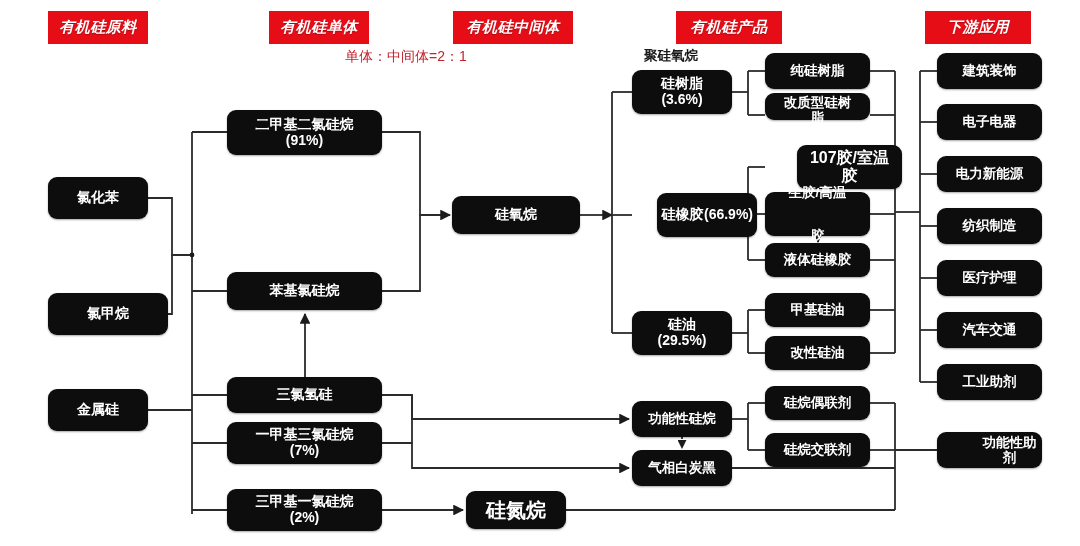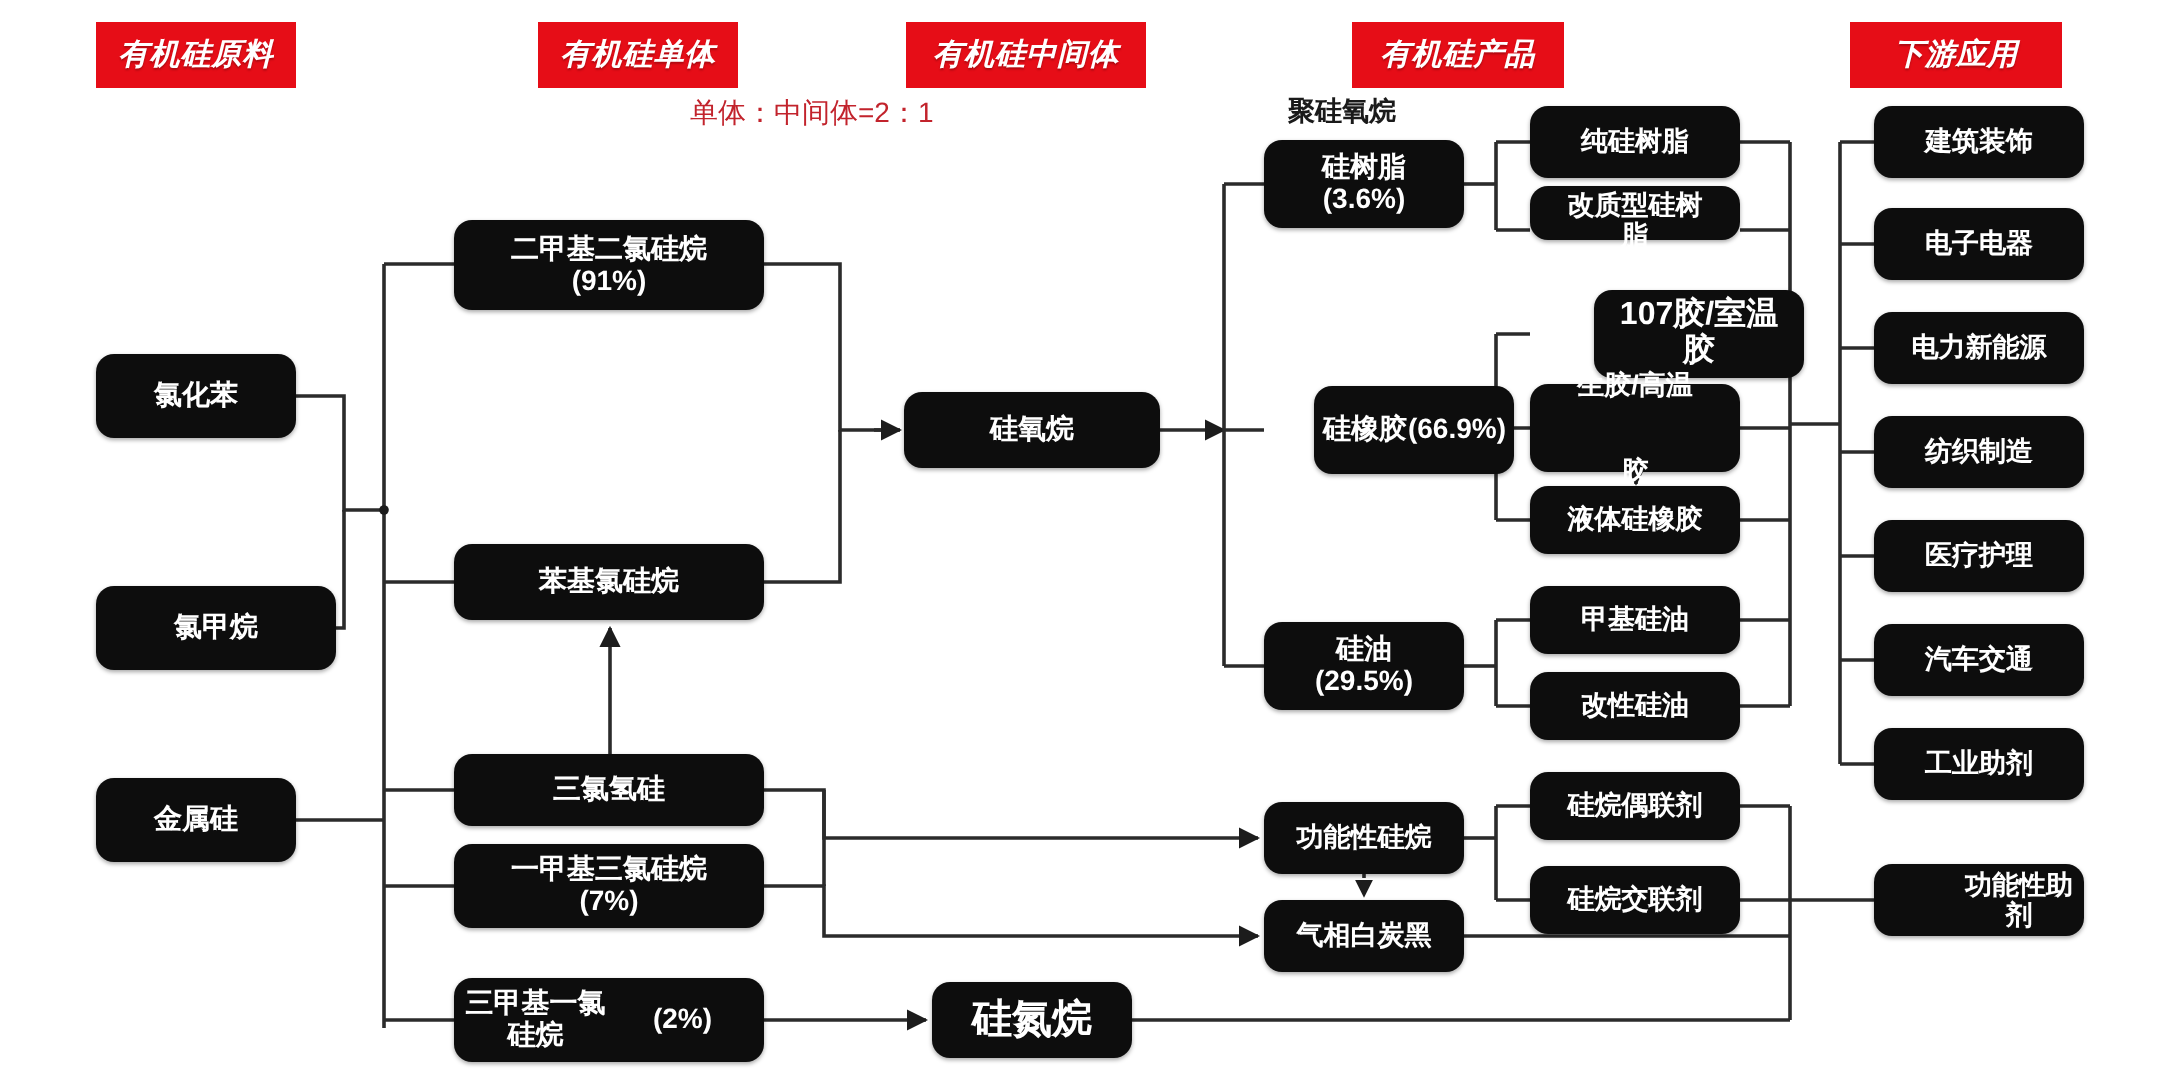--- a/index.html
+++ b/index.html
@@ -215,21 +215,21 @@
   <div class="node" style="left:227px;top:272px;width:155px;height:38px;font-size:14px;">
     <span>苯基氯硅烷</span>
   </div>
   <div class="node" style="left:227px;top:377px;width:155px;height:36px;font-size:14px;">
     <span>三氯氢硅</span>
   </div>
   <div class="node" style="left:227px;top:422px;width:155px;height:42px;font-size:14px;flex-direction:column;justify-content:center;">
     <span>一甲基三氯硅烷</span>
     <span>(7%)</span>
   </div>
-  <div class="node" style="left:227px;top:489px;width:155px;height:42px;font-size:14px;justify-content:center;">
+  <div class="node" style="left:227px;top:489px;width:155px;height:42px;font-size:14px;flex-direction:column;justify-content:center;">
     <span>三甲基一氯硅烷</span>
     <span>(2%)</span>
   </div>
 
   <div class="node" style="left:452px;top:196px;width:128px;height:38px;font-size:14px;">
     <span>硅氧烷</span>
   </div>
   <div class="node" style="left:466px;top:491px;width:100px;height:38px;font-size:20px;">
     <span>硅氮烷</span>
   </div>

